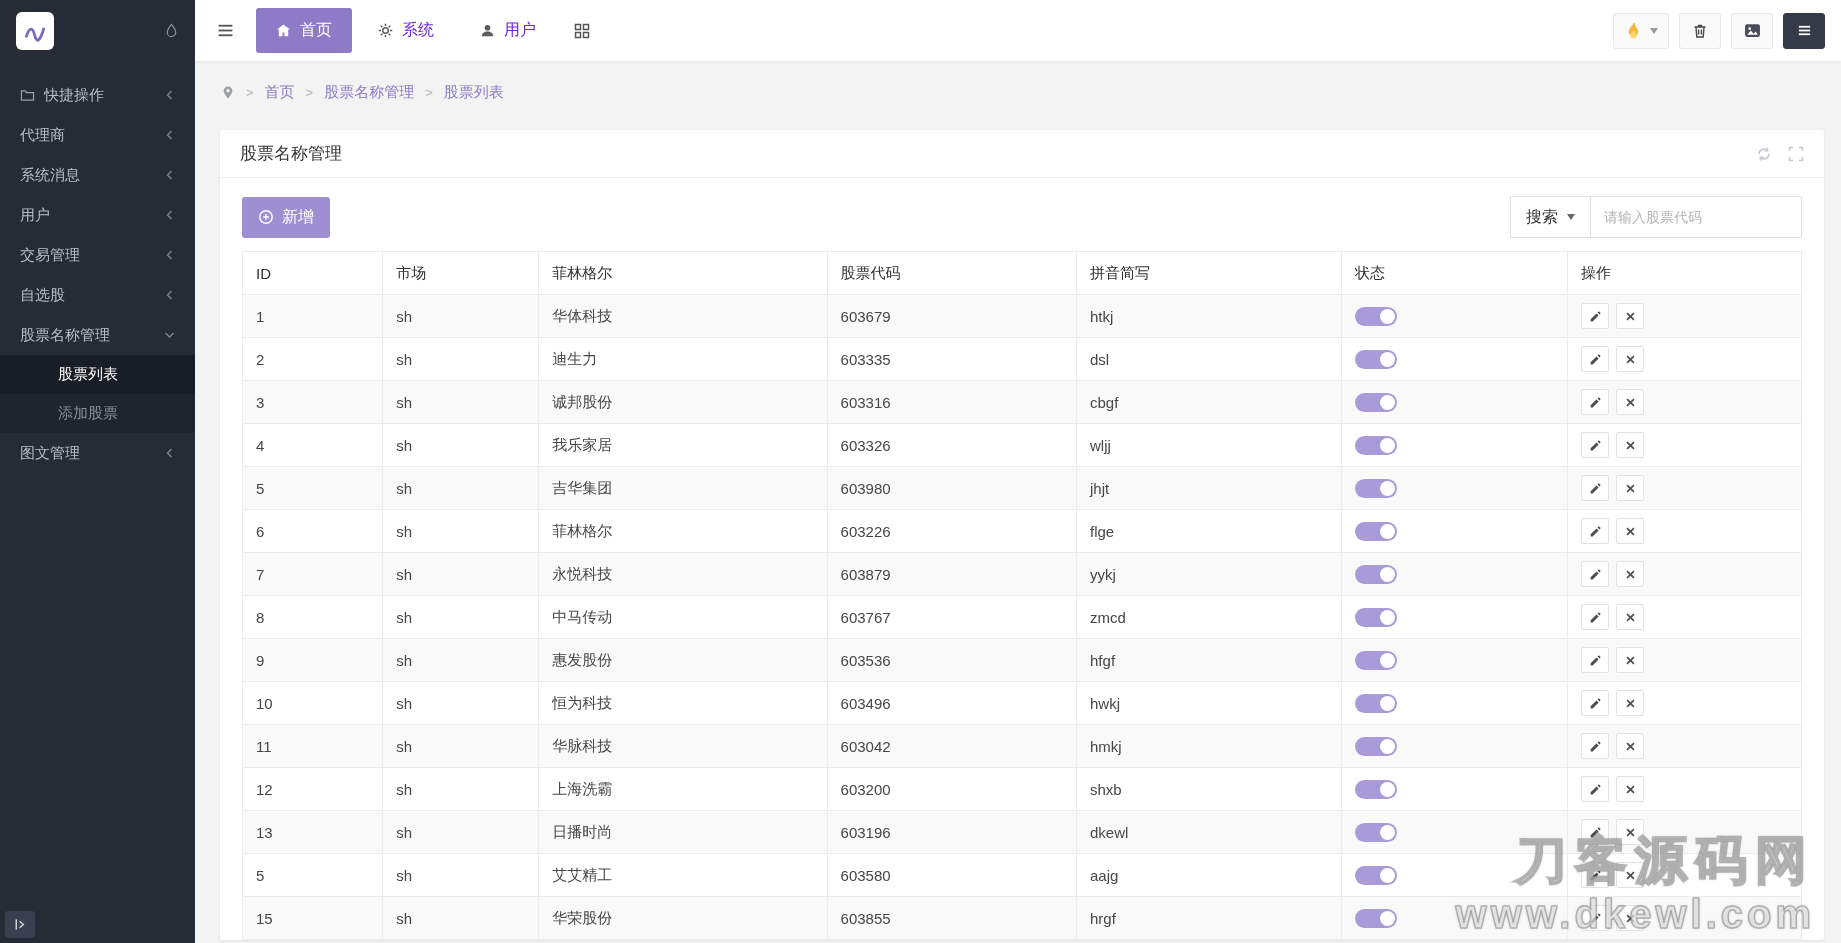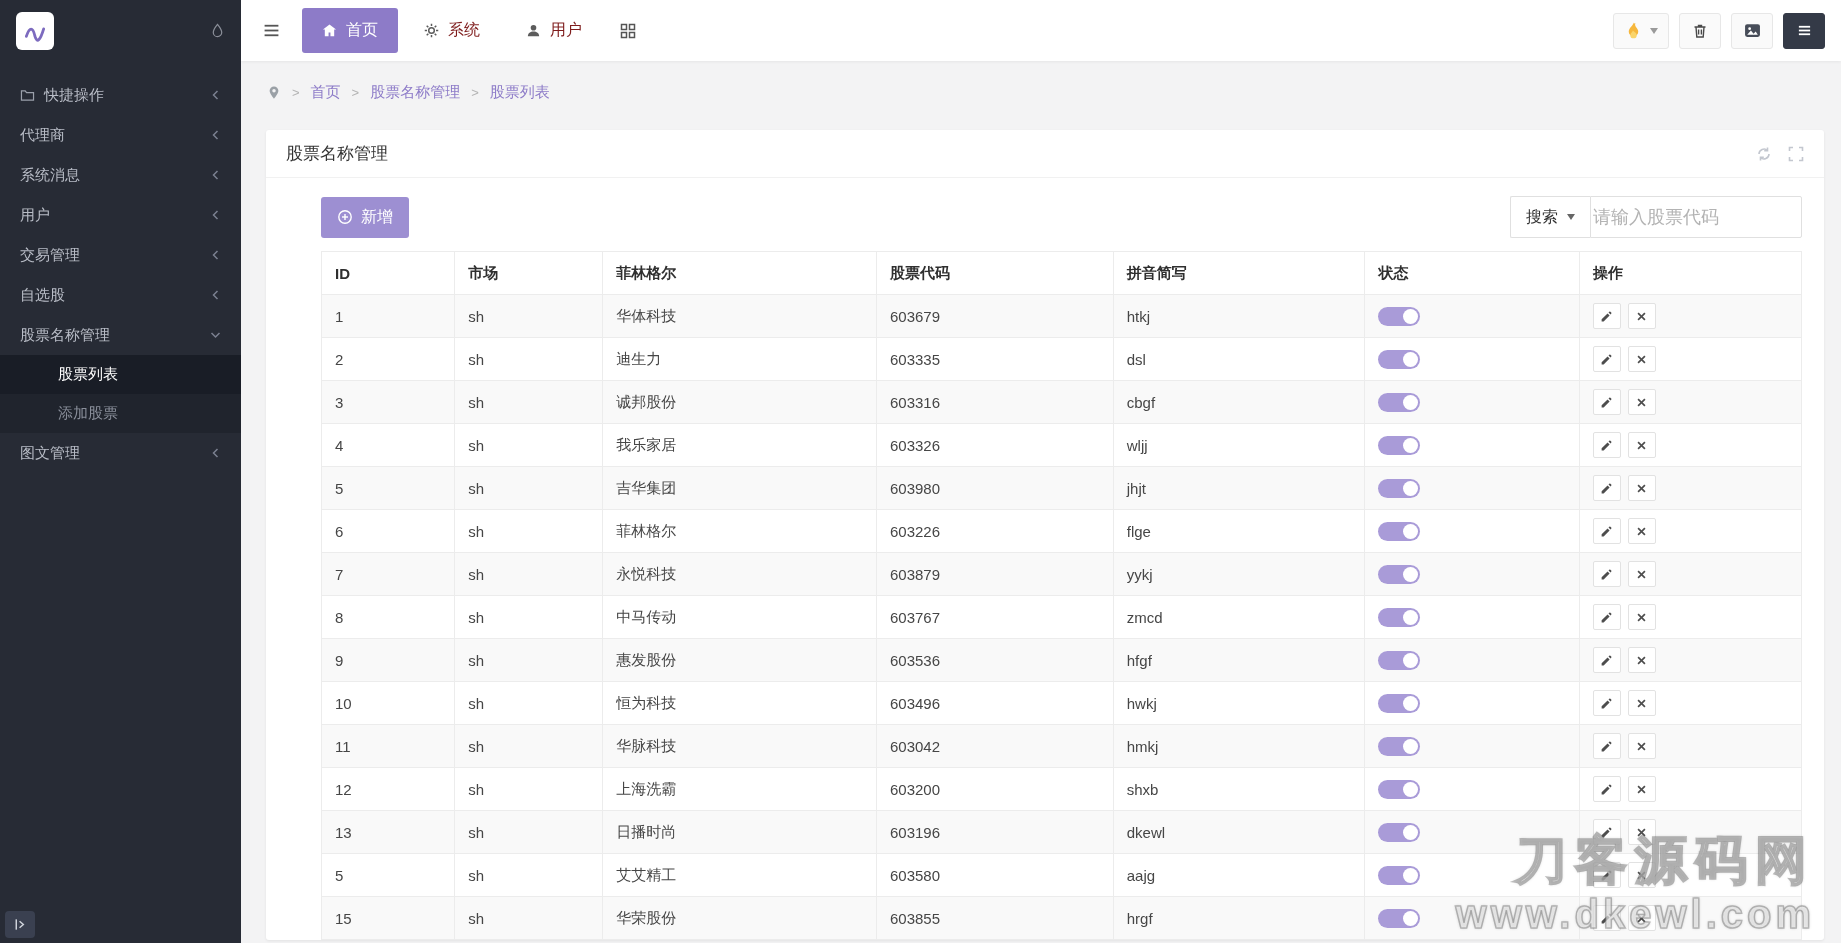--- a/index.html
+++ b/index.html
@@ -17,72 +17,72 @@
   body{
     font-family:"Liberation Sans","DejaVu Sans",sans-serif;
     background:var(--page);
     color:#333;
     font-size:15px;
     position:relative;
   }
   .app{display:flex;width:100%;height:100%;}
 
   
-  .sidebar{width:241px;flex:none;height:100%;background:var(--sidebar);position:relative;z-index:20;}
+  .sidebar{width:195px;flex:none;height:100%;background:var(--sidebar);position:relative;z-index:20;}
   .side-top{height:61px;display:flex;align-items:center;justify-content:space-between;padding:0 16px;}
   .logo-box{width:38px;height:38px;background:#fff;border-radius:6px;display:flex;align-items:center;justify-content:center;}
   .menu{padding-top:14px;}
   .menu-item{height:40px;display:flex;align-items:center;padding:0 20px;color:#b9bdc7;font-size:15px;cursor:pointer;}
   .menu-item .mi-icon{display:flex;margin-right:9px;color:#9ba0ab;}
   .menu-item .mi-label{flex:1;}
   .menu-item .mi-caret{display:flex;color:#7b8090;}
   .submenu{background:var(--sidebar-darker);}
   .submenu-item{height:39px;display:flex;align-items:center;padding-left:58px;color:#8a8f9b;font-size:15px;cursor:pointer;}
   .submenu-item.active{background:var(--sidebar-darkest);color:#fff;}
   .expand-btn{position:absolute;left:5px;bottom:5px;width:30px;height:27px;background:#3a4050;border-radius:4px;display:flex;align-items:center;justify-content:center;cursor:pointer;}
 
   
   .main{flex:1;position:relative;height:100%;}
   .topbar{height:61px;background:#fff;display:flex;align-items:center;box-shadow:0 1px 3px rgba(0,0,0,.06);position:relative;z-index:10;}
   .hamburger{padding:0 22px;display:flex;align-items:center;height:100%;cursor:pointer;color:#555;}
   .nav-tabs{display:flex;align-items:center;height:100%;gap:6px;}
-  .nav-tab{display:flex;align-items:center;gap:9px;padding:0 20px;height:45px;border-radius:3px;cursor:pointer;color:#7f1d1d;font-size:16px;}
+  .nav-tab{display:flex;align-items:center;gap:9px;padding:0 20px;height:45px;border-radius:3px;cursor:pointer;color:#6d28d9;font-size:16px;}
   .nav-tab svg{color:#5c5c5c;}
   .nav-tab.active{background:var(--accent);color:#fff;}
   .nav-tab.active svg{color:#fff;}
   .grid-btn{display:flex;align-items:center;padding:0 18px;height:100%;color:#555;cursor:pointer;}
   .topbar-right{margin-left:auto;display:flex;align-items:center;gap:10px;padding-right:16px;}
   .tb-btn{height:36px;min-width:42px;background:#fafafa;border:1px solid #e7e7e7;border-radius:3px;display:flex;align-items:center;justify-content:center;gap:7px;color:#4a4a4a;cursor:pointer;padding:0 10px;}
   .tb-btn.dark{background:#343a47;border-color:#343a47;}
 
   
   .breadcrumb{display:flex;align-items:center;gap:11px;padding:22px 20px 0 26px;font-size:15px;color:#9aa0a6;}
   .crumb-sep{color:#b3b3b3;font-size:13px;}
   .crumb-link{color:var(--accent);cursor:pointer;text-decoration:none;}
 
   
   .card{margin:28px 17px 0 25px;background:#fff;border-radius:3px;box-shadow:0 1px 3px rgba(0,0,0,.07);}
   .card-header{height:48px;display:flex;align-items:center;justify-content:space-between;padding:0 20px;border-bottom:1px solid #f1f1f1;}
   .card-title{font-size:17px;color:#333;}
   .card-tools{display:flex;gap:16px;color:#c3c7cf;}
   .card-tools span{display:flex;cursor:pointer;}
-  .card-body{padding:18px 22px 0;margin-left:33px;}
+  .card-body{padding:18px 22px 0;}
 
   .toolbar-row{display:flex;justify-content:space-between;align-items:center;margin-bottom:13px;}
   .add-btn{height:41px;background:var(--accent-light);border:none;color:#fff;font-size:16px;display:flex;align-items:center;gap:8px;padding:0 16px;border-radius:3px;cursor:pointer;font-family:inherit;}
   .search-group{display:flex;}
   .search-btn{height:42px;background:#fff;border:1px solid #e0e0e0;border-right:none;display:flex;align-items:center;gap:9px;padding:0 15px;font-size:16px;color:#333;border-radius:2px 0 0 2px;cursor:pointer;font-family:inherit;}
   .search-btn svg{color:#666;}
-  .search-input{height:42px;width:212px;border:1px solid #e0e0e0;border-radius:0 2px 2px 0;padding:0 2px;font-size:18px;color:#333;outline:none;font-family:inherit;}
+  .search-input{height:42px;width:212px;border:1px solid #e0e0e0;border-radius:0 2px 2px 0;padding:0 13px;font-size:14px;color:#333;outline:none;font-family:inherit;}
   .search-input::placeholder{color:#b3b3b3;}
 
   
   table{width:100%;border-collapse:collapse;font-size:15px;color:#464646;table-layout:fixed;}
   th,td{border:1px solid var(--border);text-align:left;padding:0 13px;height:43px;font-weight:normal;}
-  th{color:#2f2f2f;font-weight:bold;background:#fff;}
+  th{color:#2f2f2f;font-weight:normal;background:#fff;}
   tbody tr:nth-child(odd){background:#f9f9f9;}
   tbody tr:nth-child(even){background:#fff;}
   col.c-id{width:9%;}col.c-market{width:10%;}col.c-name{width:18.5%;}col.c-code{width:16%;}col.c-pinyin{width:17%;}col.c-status{width:14.5%;}col.c-ops{width:15%;}
 
   .toggle{display:inline-block;width:42px;height:19px;border-radius:10px;background:var(--toggle);position:relative;vertical-align:middle;cursor:pointer;}
   .toggle .knob{position:absolute;top:2px;right:2px;width:15px;height:15px;border-radius:50%;background:#fff;}
   .op-btn{display:inline-flex;width:28px;height:26px;border:1px solid #e2e2e2;background:#fff;border-radius:2px;align-items:center;justify-content:center;margin-right:7px;color:#4d4d4d;cursor:pointer;vertical-align:middle;}
 
   
   .watermark{position:absolute;right:26px;bottom:6px;text-align:right;z-index:50;pointer-events:none;line-height:1.15;}

